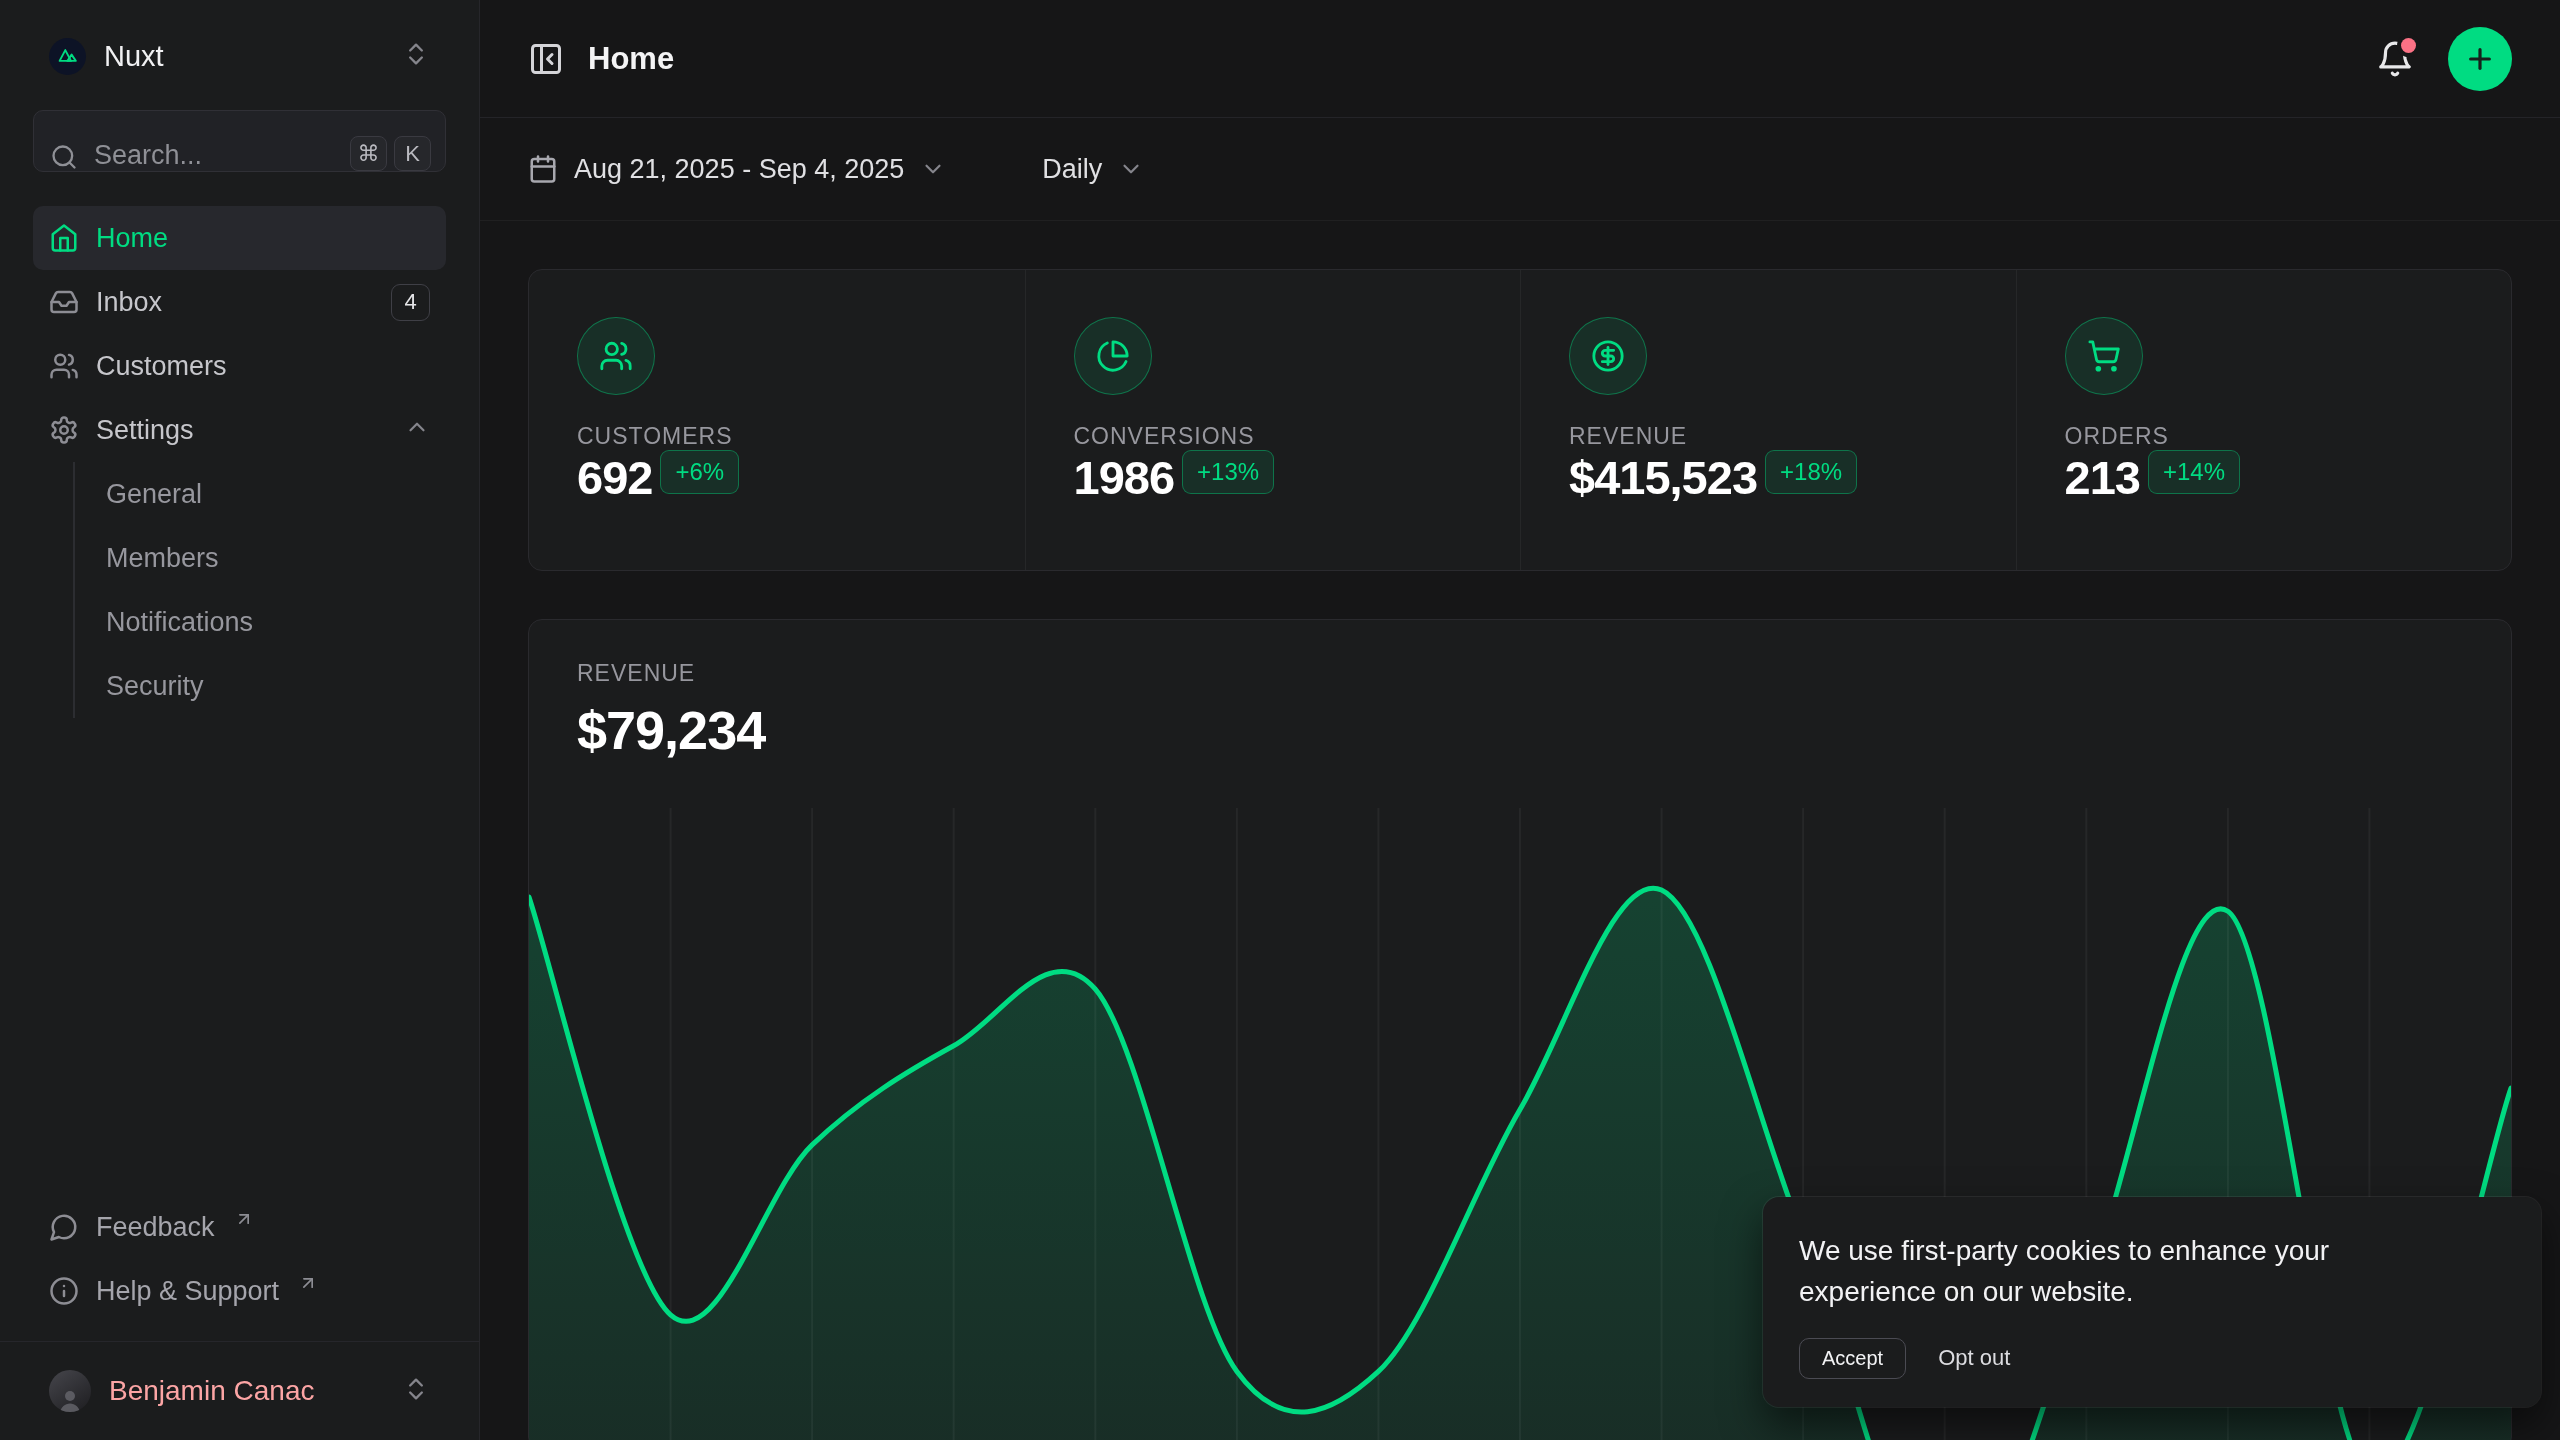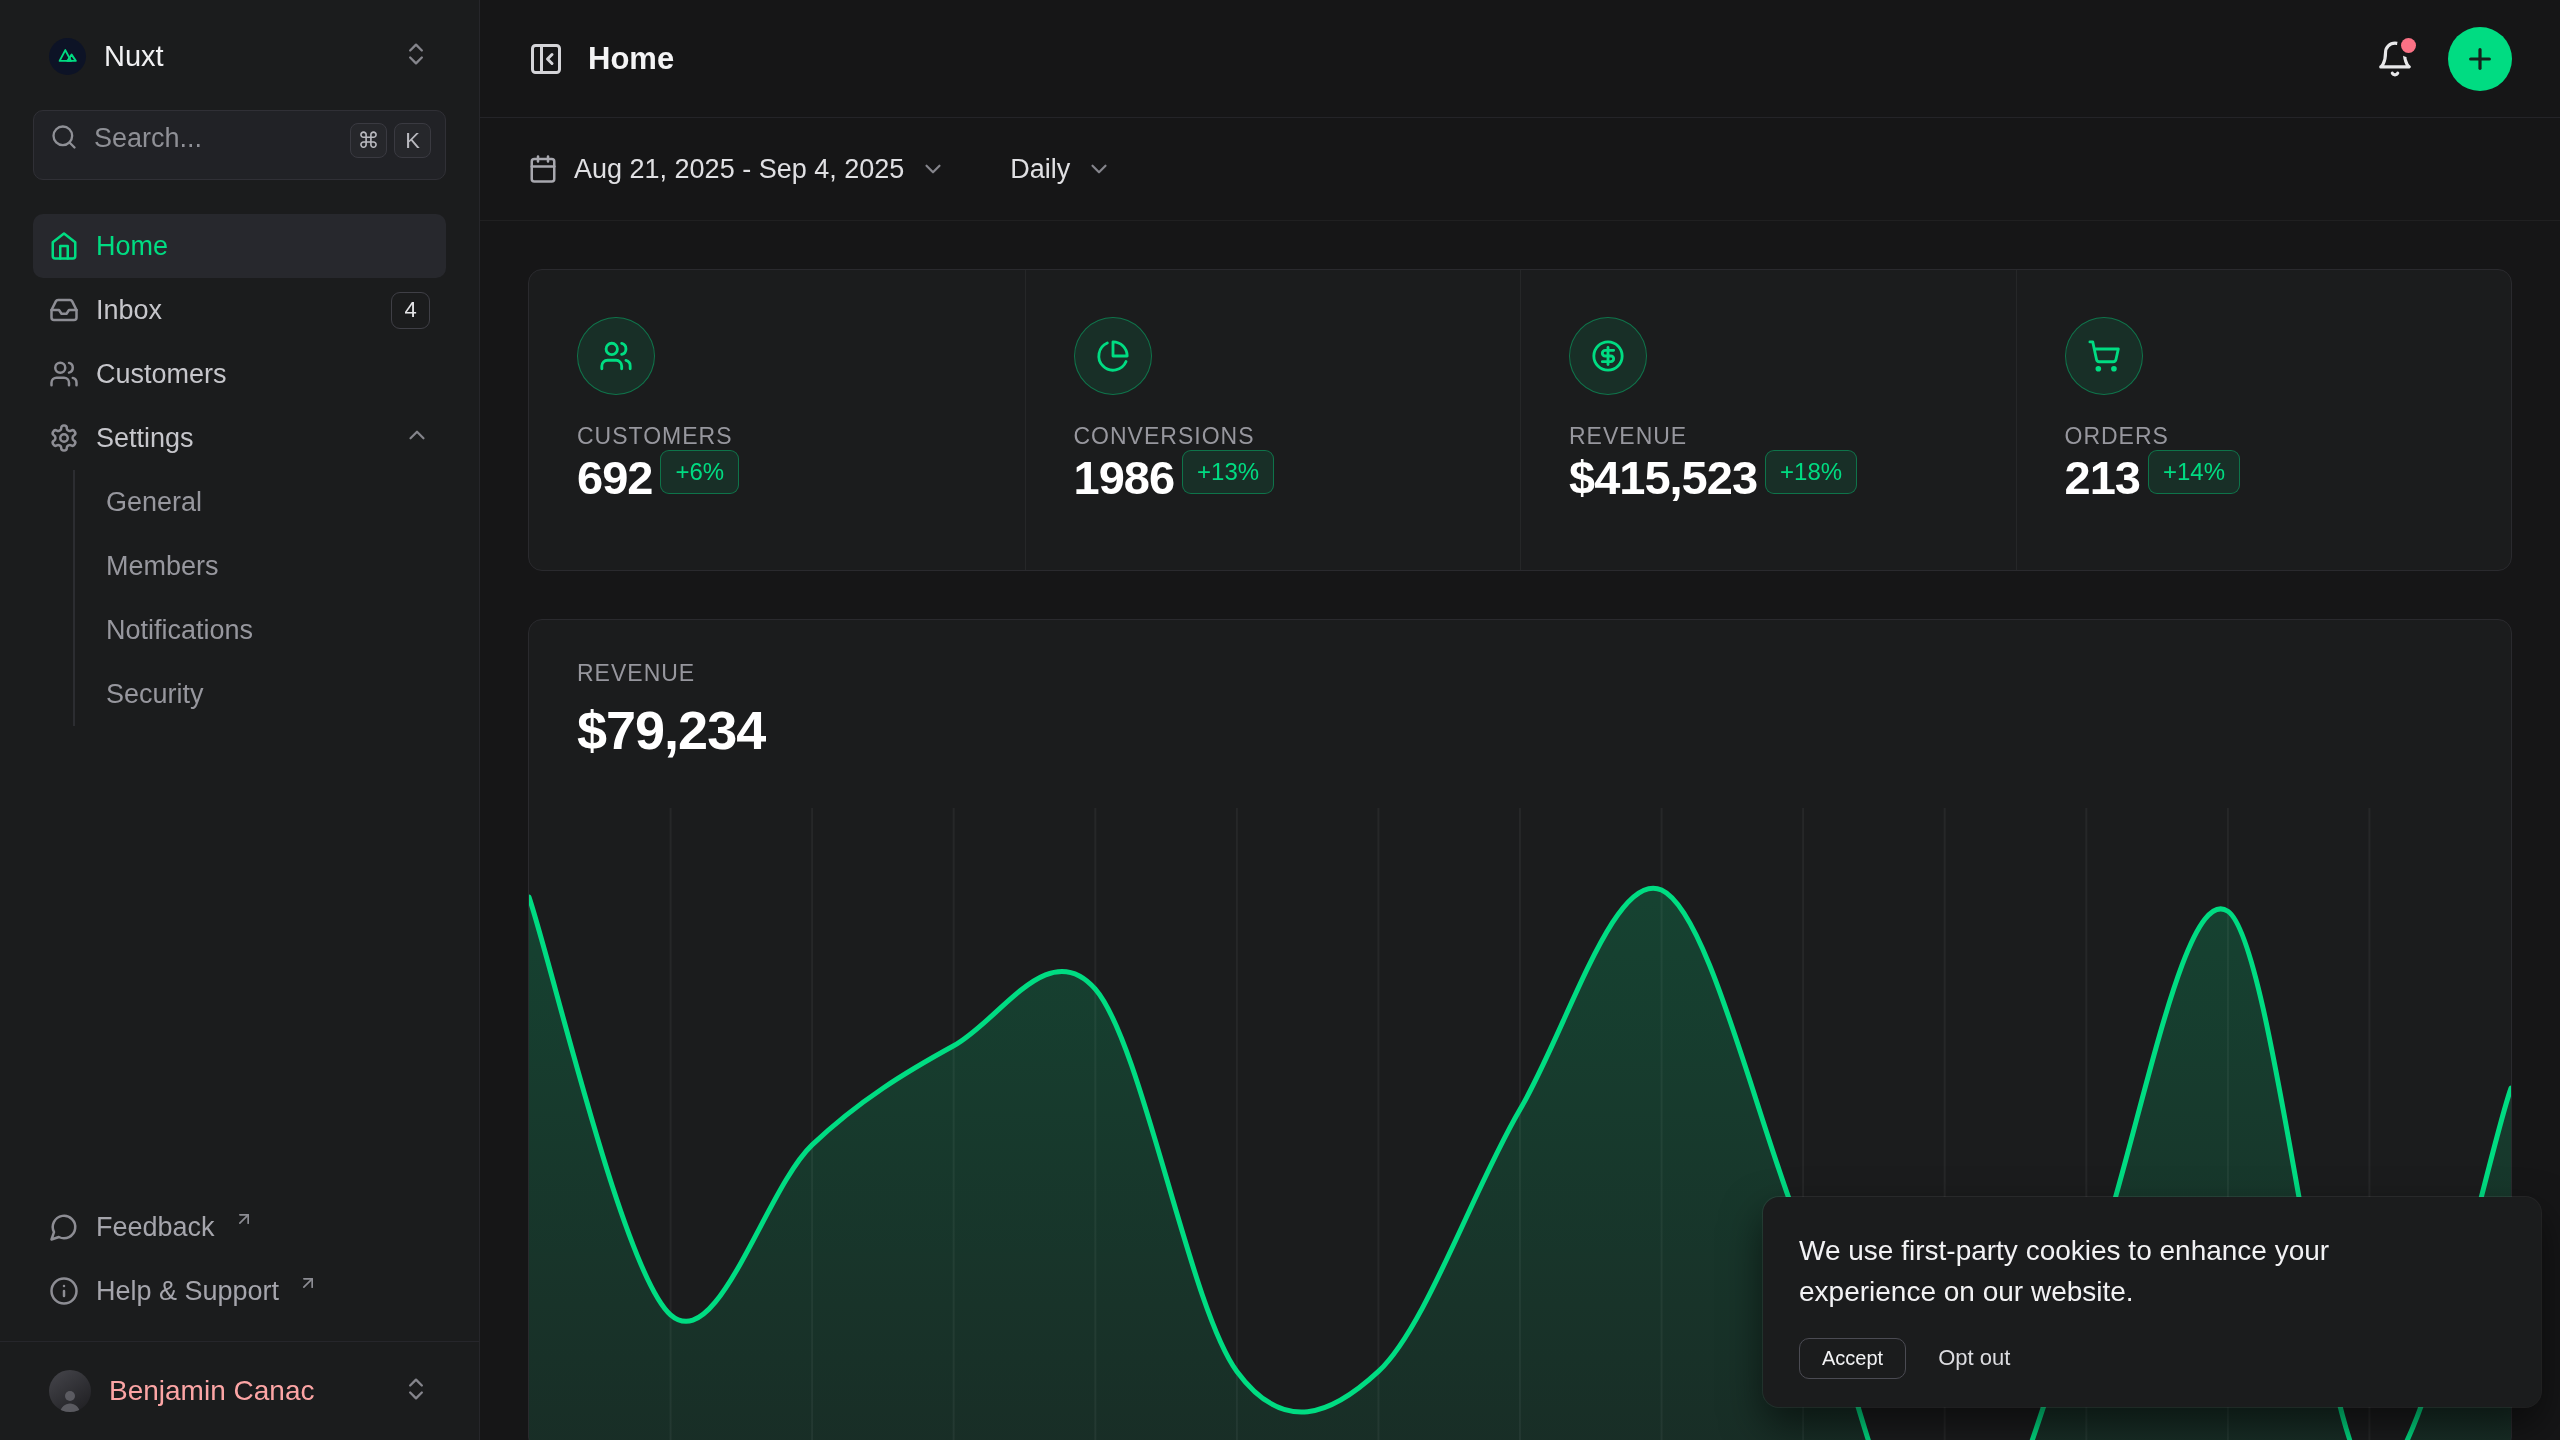--- a/index.html
+++ b/index.html
@@ -12,22 +12,22 @@
   .sidebar{width:480px;min-width:480px;height:100%;background:#1b1c1d;
            border-right:1px solid #26262a;display:flex;flex-direction:column;box-sizing:border-box;}
   .side-pad{padding:0 33px;}
   .brand-row{display:flex;align-items:center;height:56px;margin-top:28px;padding:0 16px;
              border-radius:10px;cursor:pointer;}
   .brand-logo{width:37px;height:37px;border-radius:50%;background:#0d1326;display:flex;
               align-items:center;justify-content:center;}
   .brand-logo svg{width:24px;height:24px;}
   .brand-name{font-size:29px;font-weight:500;color:#f1f1f3;margin-left:18px;flex:1;}
   .chevrons{color:#85858c;}
-  .searchbox{margin-top:26px;height:70px;border-radius:10px;background:#212226;
-             border:1px solid #303036;display:flex;align-items:flex-start;padding:12px 14px 0 16px;
+  .searchbox{margin-top:26px;height:62px;border-radius:10px;background:#212226;
+             border:1px solid #303036;display:flex;align-items:flex-end;padding:12px 14px 0 16px;
              box-sizing:border-box;cursor:pointer;}
   .searchbox .ph{color:#8f9096;font-size:27px;margin-left:16px;flex:1;}
   .kbd{min-width:37px;height:35px;border:1px solid #3a3a41;background:#26272b;border-radius:8px;
        display:flex;align-items:center;justify-content:center;font-size:22px;color:#b9b9bf;
        box-sizing:border-box;padding:0 6px;}
   .kbd + .kbd{margin-left:7px;}
   nav{margin-top:34px;display:flex;flex-direction:column;gap:0px;}
   .nav-item{height:64px;border-radius:10px;display:flex;align-items:center;gap:17px;
             padding:0 16px;font-size:27px;color:#c6c6cb;cursor:pointer;}
   .nav-item .ni-icon{width:30px;height:30px;color:#8d8d94;display:flex;}
@@ -62,21 +62,21 @@
             background:none;border:none;padding:0;}
   .page-title{font-size:31px;font-weight:600;color:#f4f4f5;}
   .tb-right{display:flex;align-items:center;gap:34px;}
   .bell-wrap{position:relative;display:flex;cursor:pointer;color:#e8e8ea;}
   .bell-dot{position:absolute;top:-2px;right:-2px;width:15px;height:15px;border-radius:50%;
             background:#fb7185;box-shadow:0 0 0 4px #161617;}
   .add-btn{width:64px;height:64px;border-radius:50%;background:#00DC82;border:none;display:flex;
            align-items:center;justify-content:center;color:#16211b;cursor:pointer;}
 
   .toolbar{height:103px;min-height:103px;border-bottom:1px solid rgba(255,255,255,0.045);
-           display:flex;align-items:center;padding:0 48px;box-sizing:border-box;gap:64px;text-align:center;}
+           display:flex;align-items:center;padding:0 48px;box-sizing:border-box;gap:96px;text-align:center;}
   .picker{display:flex;align-items:center;gap:16px;cursor:pointer;color:#e0e0e3;}
   .picker .cal{color:#a8a8af;display:flex;}
   .picker .txt{font-size:27px;font-weight:500;}
   .picker .chev{color:#85858c;display:flex;}
 
   .content{flex:1;padding:48px;box-sizing:border-box;overflow:hidden;}
 
   
   .stats-card{height:300px;background:#1b1c1d;border:1px solid #2a2a2e;border-radius:14px;
               display:grid;grid-template-columns:repeat(4,1fr);overflow:hidden;}

